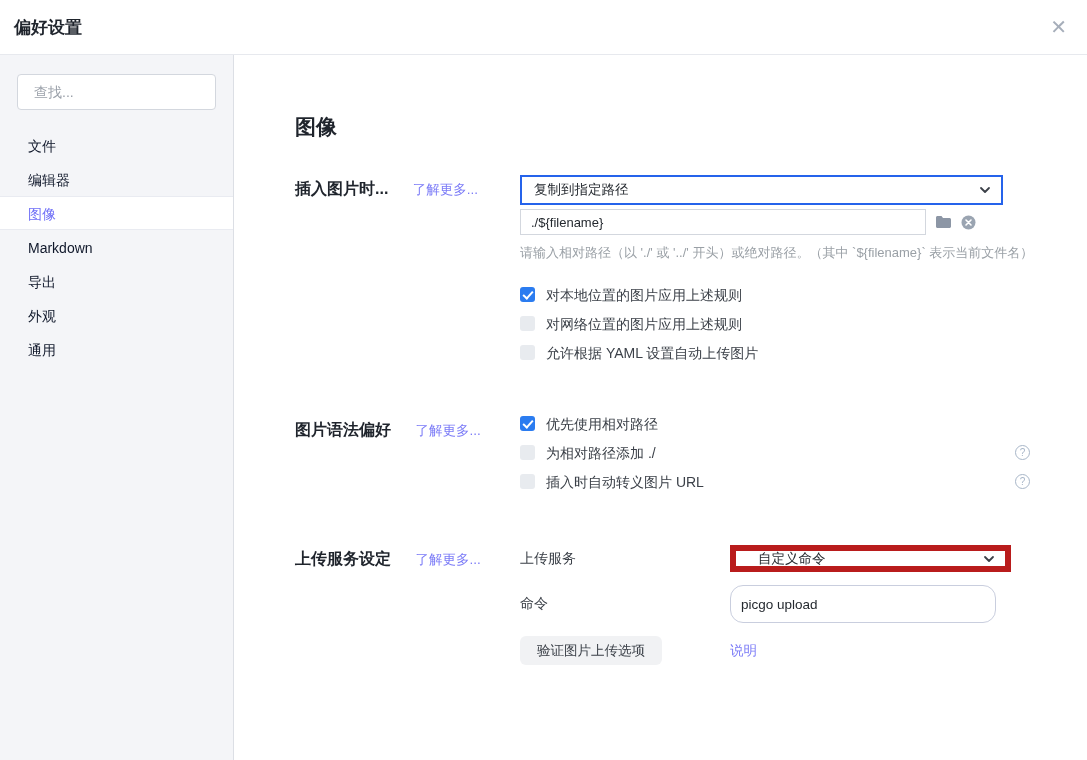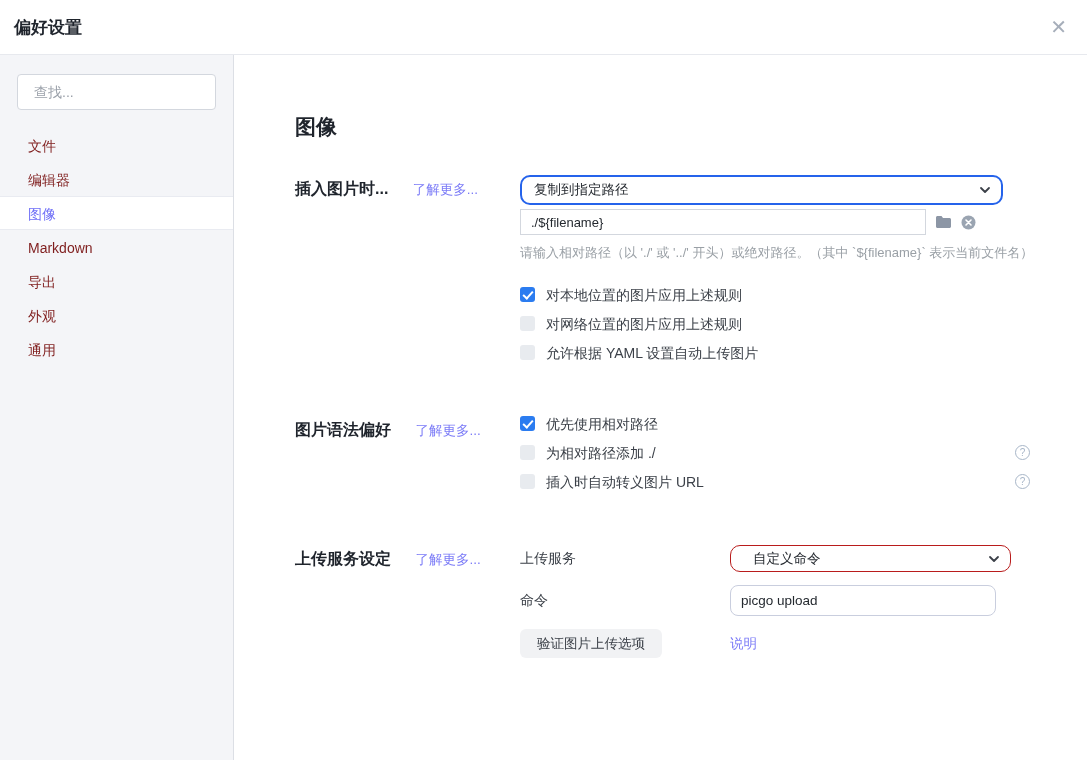--- a/index.html
+++ b/index.html
@@ -42,21 +42,21 @@
     width: 100%; height: 36px;
     border: 1px solid #d3d7de; border-radius: 4px;
     background: #fff; padding: 0 16px;
     font-size: 14px; color: #333;
     font-family: inherit; outline: none;
   }
   .search-input::placeholder { color: #9aa0a9; }
   .nav-item {
     height: 34px; line-height: 34px;
     padding-left: 28px;
-    font-size: 14px; color: #7f1d1d;
+    font-size: 14px; color: #0f172a;
     cursor: pointer;
     border-top: 1px solid transparent;
     border-bottom: 1px solid transparent;
   }
   .nav-item.active {
     background: #fff;
     color: #6e6ef7;
     border-top: 1px solid #e9ebf1;
     border-bottom: 1px solid #e9ebf1;
   }
@@ -68,26 +68,26 @@
   }
   .page-title { font-size: 21px; font-weight: bold; color: #1f242c; margin-bottom: 34px; }
   .section { display: flex; align-items: flex-start; }
   .section + .section { margin-top: 42px; }
   .sec-left { width: 225px; flex: 0 0 225px; padding-top: 4px; white-space: nowrap; }
   .sec-label { font-size: 16px; font-weight: bold; color: #1f242c; }
   .learn-more { font-size: 13.5px; color: #7b7bf7; margin-left: 20px; cursor: pointer; text-decoration: none; }
   .sec-right { width: 510px; flex: 0 0 510px; }
   
   .select {
-    height: 30px; border: 2px solid #2563eb; border-radius: 10px;
+    height: 30px; border: 2px solid #2563eb; border-radius: 0;
     background: #fff; display: flex; align-items: center;
     padding: 0 10px 0 12px; font-size: 13.5px; color: #24292f;
     cursor: pointer; width: 483px;
   }
-  .select.plain { border: 1px solid #b91c1c; height: 27px; padding-left: 22px; }
+  .select.plain { border: 6px solid #b91c1c; height: 27px; padding-left: 22px; }
   .select .sel-text { flex: 1; }
   .select .chev { width: 12px; height: 12px; flex: 0 0 12px; }
   
   .path-row { display: flex; align-items: center; margin-top: 4px; }
   .path-input {
     width: 406px; height: 26px;
     border: 1px solid #d3d7de; border-radius: 0;
     padding: 0 10px; font-size: 13px; color: #24292f;
     font-family: inherit; outline: none; background: #fff;
   }
@@ -115,22 +115,22 @@
     width: 15px; height: 15px; flex: 0 0 15px;
     border: 1px solid #a8b6c8; border-radius: 50%;
     color: #a8b6c8; font-size: 10px; line-height: 13px;
     text-align: center; cursor: pointer;
   }
   
   .upl-row { display: flex; align-items: center; margin-bottom: 13px; }
   .upl-label { width: 210px; flex: 0 0 210px; font-size: 14px; color: #3b4048; }
   .upl-select { width: 281px; }
   .cmd-input {
-    width: 266px; height: 31px;
-    border: 1px solid #c9cede; border-radius: 8px;
+    width: 266px; height: 38px;
+    border: 1px solid #c9cede; border-radius: 13px;
     padding: 0 10px; font-size: 13.5px; color: #24292f;
     font-family: inherit; outline: none; background: #fff;
   }
   .validate-btn {
     display: inline-block;
     background: #f1f2f4; border: none; border-radius: 6px;
     height: 29px; padding: 0 17px;
     font-size: 13.5px; color: #3b4048; font-family: inherit;
     cursor: pointer;
   }

